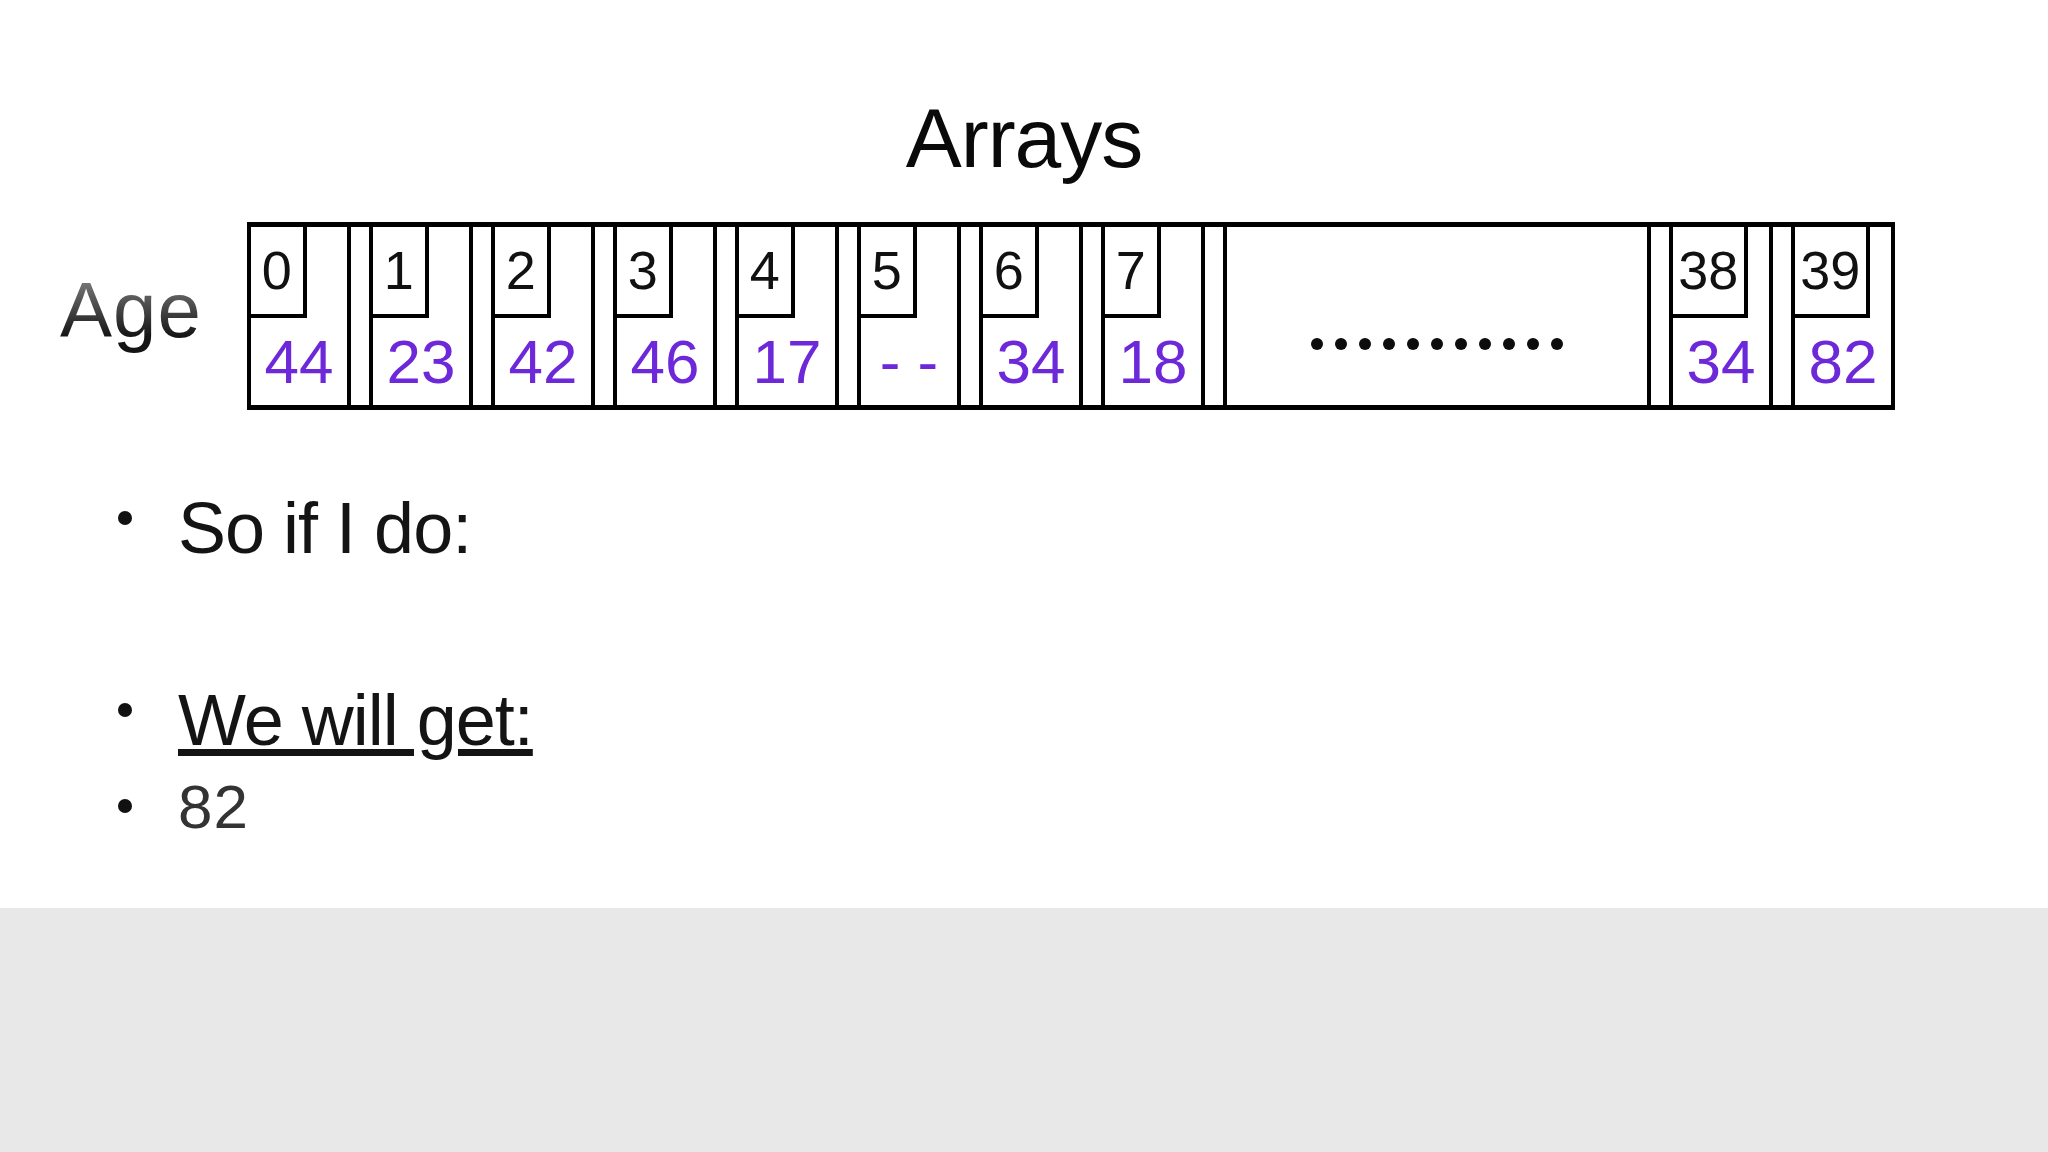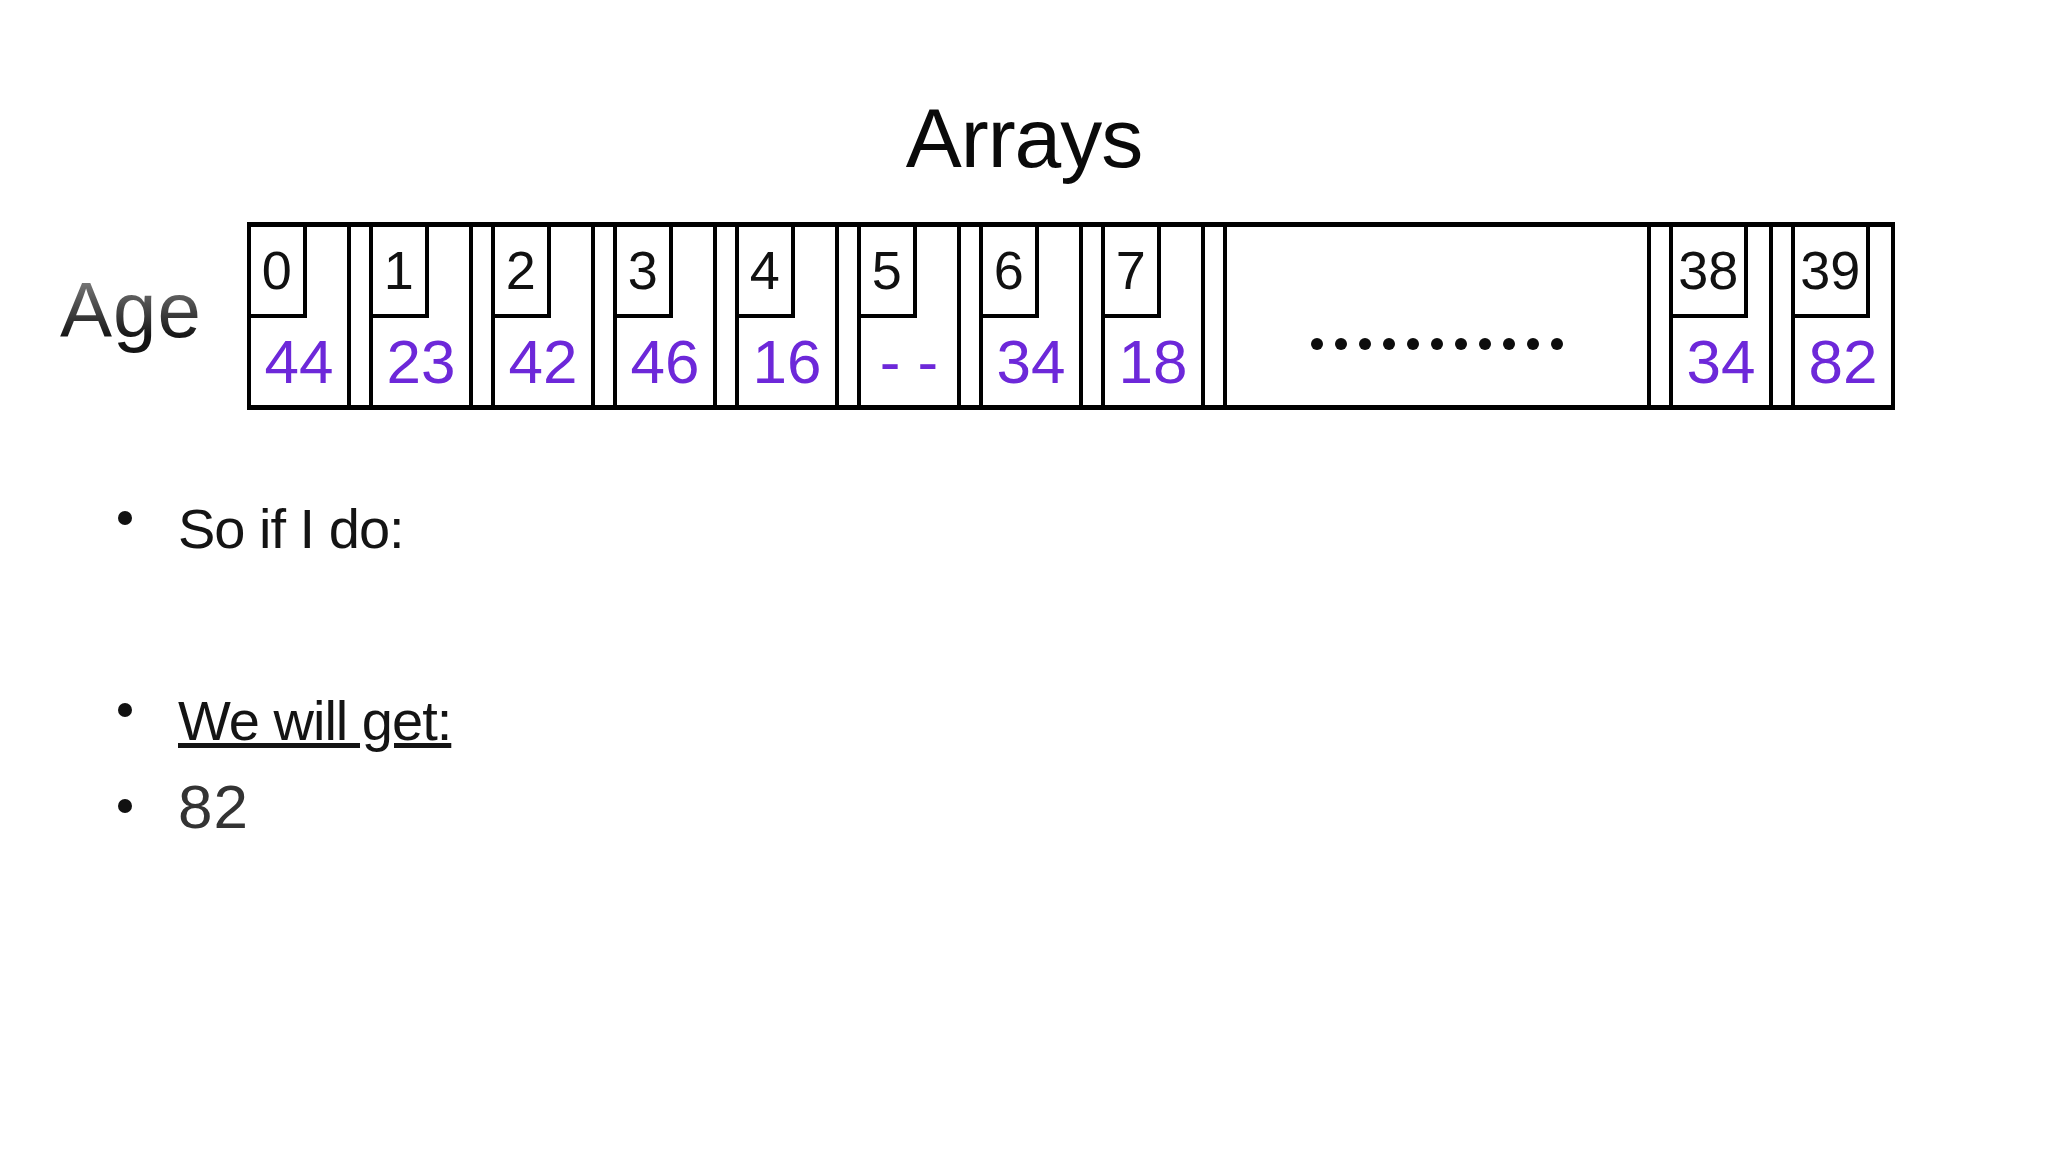--- a/index.html
+++ b/index.html
@@ -6,21 +6,21 @@
     --background:#ffffff;
     --text:#141414;
     --border:#000000;
     --age-gradient-top:#8f8f8f;
     --age-gradient-bottom:#141414;
   }
   *{box-sizing:border-box;}
   html,body{margin:0;padding:0;background:#e8e8e8;}
   .slide{
     position:relative;
-    width:2048px;height:1152px;
+    width:2048px;height:908px;
     background:var(--background);
     overflow:hidden;
     font-family:"Liberation Sans", sans-serif;
     color:var(--text);
   }
 
   
   .slide-title{
     position:absolute;
     top:88px;left:0;width:100%;
@@ -113,21 +113,21 @@
   }
   .bullet-row.gap-before{margin-top:96px;text-decoration:underline;}
   .bullet-marker{
     flex:none;
     width:14px;height:14px;border-radius:50%;
     background:#111;
     margin-right:46px;
   }
   .bullet-text{white-space:pre;}
   .bullet-text.sans{
-    font-size:56px;
+    font-size:72px;
     letter-spacing:-1px;
     color:var(--text);
     margin-top:20px;
   }
   .bullet-text.mono{
     font-family:"Liberation Mono", monospace;
     font-size:62px;
     letter-spacing:2px;
     color:#222222;
   }
@@ -169,21 +169,21 @@
       <div class="cell">
         <div class="index-box">
           <span>3</span>
         </div>
         <div class="cell-value">46</div>
       </div>
       <div class="cell">
         <div class="index-box">
           <span>4</span>
         </div>
-        <div class="cell-value">16</div>
+        <div class="cell-value">17</div>
       </div>
       <div class="cell">
         <div class="index-box">
           <span>5</span>
         </div>
         <div class="cell-value">- -</div>
       </div>
       <div class="cell">
         <div class="index-box">
           <span>6</span>

